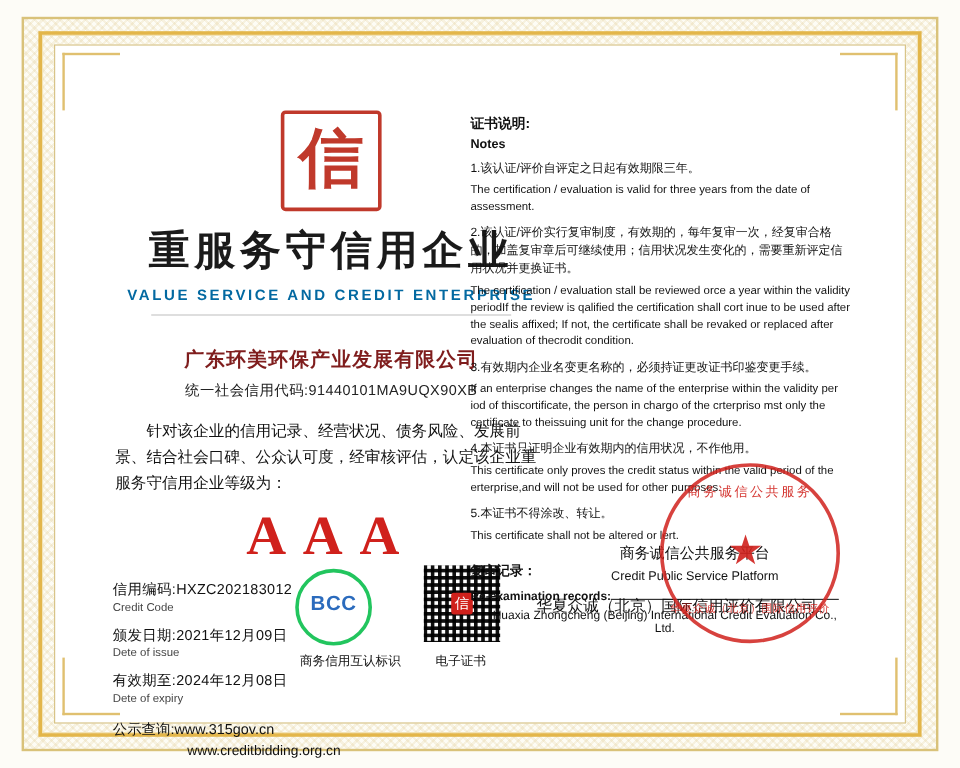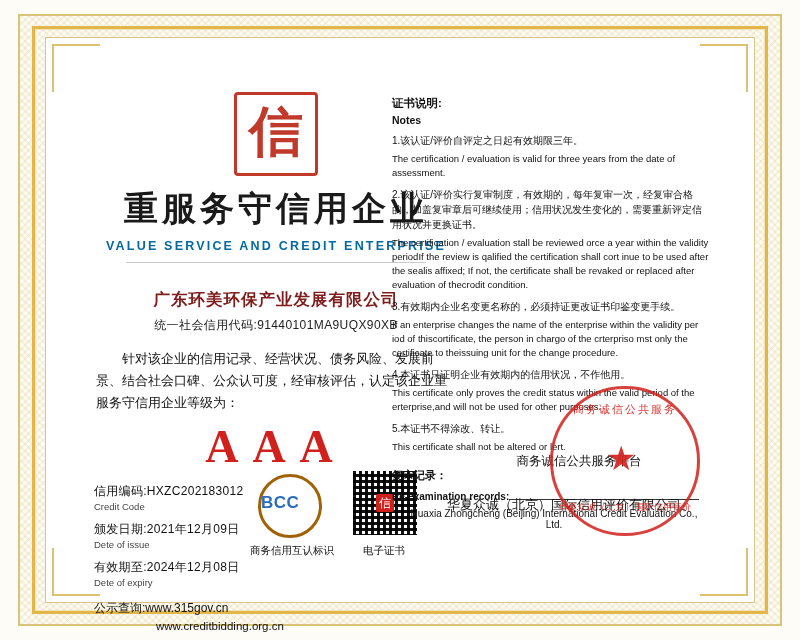--- a/index.html
+++ b/index.html
@@ -99,23 +99,23 @@
   .field .l1{font-size:12px;color:#111;letter-spacing:.3px;}
   .field .l2{font-size:9.5px;color:#444;margin-top:1px;}
   .pubquery{font-size:12px;color:#111;text-align:left;padding-left:4px;margin-top:12px;}
   .pubquery .l2{font-size:11.5px;margin-top:3px;margin-left:62px;color:#111;}
 
   
   .badges{
     position:absolute;left:150px;top:392px;width:225px;height:110px;
   }
   .bcc{
-    position:absolute;left:18px;top:4px;width:58px;height:58px;border-radius:50%;
-    border:3px solid #a16207;color:#2b6bbd;font-weight:bold;font-size:17px;
-    line-height:52px;letter-spacing:.5px;
+    position:absolute;left:6px;top:4px;width:58px;height:58px;border-radius:50%;
+    border:3px solid #22c55e;color:#2b6bbd;font-weight:bold;font-size:17px;
+    line-height:52px;text-align:center;letter-spacing:.5px;
   }
   .bcc-label{
     position:absolute;left:-14px;top:74px;width:108px;text-align:right;font-size:10.5px;color:#111;
   }
   .qr{
     position:absolute;left:112px;top:0px;width:64px;height:64px;
     background-image:
       repeating-linear-gradient(90deg,#111 0 3px, #fff 3px 6px),
       repeating-linear-gradient(0deg,#111 0 3px, #fff 3px 6px);
     background-size:6px 6px, 6px 6px;
@@ -249,20 +249,21 @@
 
             <div class="reexam">
               <div class="cn">复审记录：</div>
               <div class="en">
                 <span>Re-examination records:</span><span class="line"></span>
               </div>
             </div>
           </div>
 
           <div class="plat-cn">商务诚信公共服务平台</div>
+          <div class="plat-en">Credit Public Service Platform</div>
           <div class="org-cn">华夏众诚（北京）国际信用评价有限公司</div>
           <div class="org-en">Huaxia Zhongcheng (Beijing) International Credit Evaluation Co., Ltd.</div>
 
           <div class="stamp">
             <div class="ring"></div>
             <div class="top-text">商务诚信公共服务</div>
             <div class="star">★</div>
             <div class="bot-text">华夏众诚（北京）国际信用评价</div>
           </div>
 

